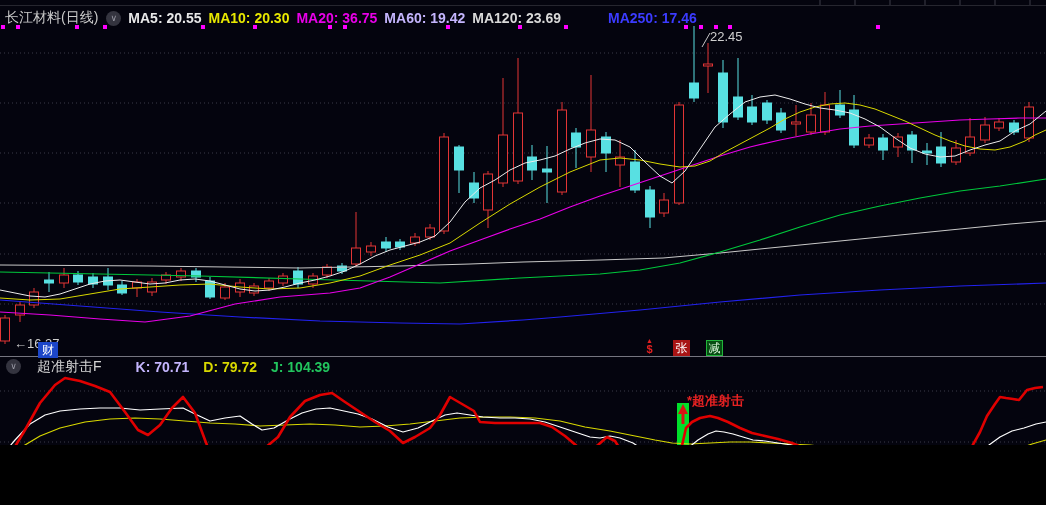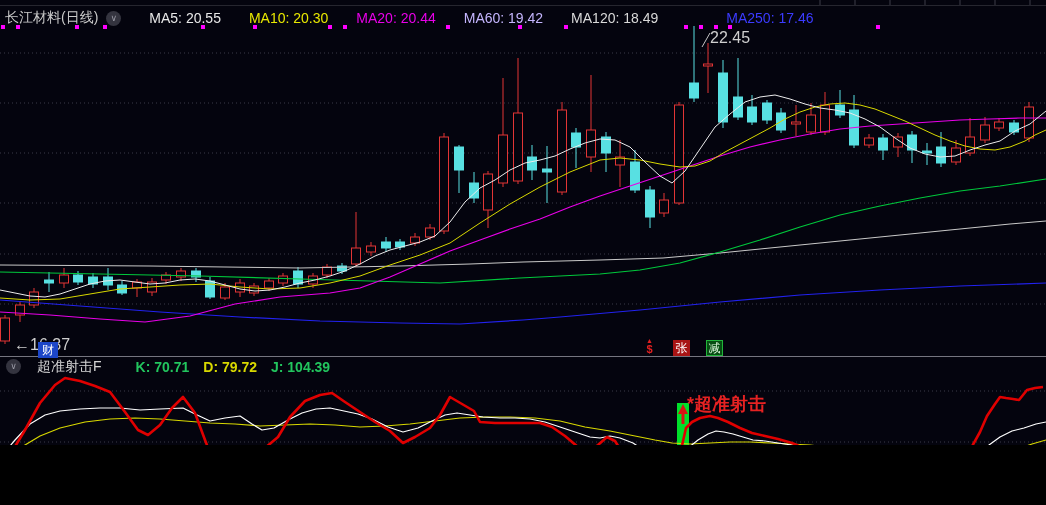--- a/index.html
+++ b/index.html
@@ -5,37 +5,37 @@
   html,body{margin:0;padding:0;background:#000;}
   #app{position:relative;width:1046px;height:445px;background:#04040e;overflow:hidden;
        font-family:"Liberation Sans",sans-serif;-webkit-font-smoothing:antialiased;}
   #chart-svg{position:absolute;left:0;top:0;}
   .hdr{position:absolute;left:0;top:6px;width:1046px;height:24px;display:flex;align-items:center;
        font-size:14px;white-space:nowrap;}
   .hdr .title{color:#c9c9c9;margin-left:5px;}
   .circle-ic{width:15px;height:15px;border-radius:50%;background:#34343f;color:#9a9aa5;
        display:inline-flex;align-items:center;justify-content:center;font-size:9px;line-height:1;
        margin-left:8px;}
-  .ma-item{margin-left:28px;font-weight:normal;}
+  .ma-item{margin-left:7px;font-weight:bold;}
   .subhdr{position:absolute;left:0;top:358px;width:1046px;height:17px;display:flex;align-items:center;
        font-size:14px;white-space:nowrap;}
   .subhdr .name{color:#d5d5d5;margin-left:16px;}
   .kdj{margin-left:14px;font-weight:bold;}
-  .anno{position:absolute;color:#cfcfcf;font-size:16px;}
+  .anno{position:absolute;color:#cfcfcf;font-size:13px;}
   .badge{position:absolute;width:17px;height:16px;font-size:12px;line-height:16px;text-align:center;
        color:#fff;}
   #zhang{left:673px;top:340px;background:#a81414;}
   #jian{left:706px;top:340px;background:#064d12;border:1px solid #21b53a;color:#d8f5d8;
         width:15px;height:14px;line-height:14px;}
   #dollar{position:absolute;left:646px;top:337px;color:#e02020;font-size:11px;font-weight:bold;
         text-align:center;line-height:8px;}
   #dollar .up{font-size:7px;display:block;}
   #cai{position:absolute;left:38px;top:342px;width:20px;height:16px;background:#1c46c8;color:#fff;
         font-size:12px;line-height:16px;text-align:center;}
-  #shoot-label{position:absolute;left:687px;top:392px;color:#e62222;font-size:18px;font-weight:bold;}
+  #shoot-label{position:absolute;left:687px;top:392px;color:#e62222;font-size:13px;font-weight:bold;}
 </style>
 </head>
 <body>
 
 <div id="app">
   <svg id="chart-svg" width="1046" height="505">
       <g>
         <line x1="0" y1="5.5" x2="1046" y2="5.5" stroke="#26262f" stroke-width="1"></line>
         <line x1="820" y1="0" x2="820" y2="5" stroke="#3c3c48" stroke-width="1"></line>
         <line x1="855" y1="0" x2="855" y2="5" stroke="#3c3c48" stroke-width="1"></line>
@@ -314,37 +314,37 @@
         <polyline points="0,458 15,440 30,424 45,415 60,411 80,409 100,408 120,408 140,410 160,409 183,408 195,414 210,421 225,418 240,416 252,424 262,430 274,428 288,420 302,413 316,409 330,408 344,411 358,414 372,419 388,427 403,432 418,428 432,421 445,415 457,413 470,415 483,417 500,418 515,418 530,419 545,422 560,427 575,432 590,437 600,438 610,436 620,438 633,443 645,451 658,459 668,463 678,458 688,448 698,440 708,434 716,431 724,432 733,434 743,437 753,440 765,441 778,443 792,445 806,447 820,450 835,453 848,458 860,466 870,472 878,477 890,473 903,471 916,470 929,471 941,469 953,465 965,459 977,453 989,445 1000,437 1012,431 1024,428 1036,424 1046,422" fill="none" stroke="#ffffff" stroke-width="1.2" stroke-linejoin="round"></polyline>
         <polyline points="0,467 10,455 25,430 40,403 55,385 65,378 80,381 95,386 110,392 125,412 138,430 148,435 160,425 172,408 183,397 195,413 205,440 215,466 228,455 240,447 252,457 265,448 278,437 290,417 305,401 320,395 332,393 345,402 360,412 375,422 390,431 403,443 415,437 430,428 440,415 450,397 462,404 474,411 480,422 495,423 510,423 525,423 540,423 552,427 565,436 578,447 588,453 598,445 607,437 615,441 622,452 632,462 645,480 655,490 665,496 671,497 676,480 681,450 686,428 692,422 700,418 710,416 718,418 728,422 740,428 752,433 765,436 778,439 792,443 806,449 820,452 835,458 847,465 858,482 868,493 876,499 884,490 893,483 905,482 918,481 930,484 940,487 950,478 960,464 970,450 980,432 987,416 995,404 1000,397 1006,398 1013,399 1019,400 1027,390 1035,388 1043,387" fill="none" stroke="#e00000" stroke-width="2.6" stroke-linejoin="round"></polyline>
       </g>
     </svg>
 
   <div class="hdr">
     <span class="title">长江材料(日线)</span>
     <span class="circle-ic">∨</span>
     <span class="ma-item" style="color: rgb(232, 232, 232);">MA5: 20.55</span>
     <span class="ma-item" style="color: rgb(232, 232, 0);">MA10: 20.30</span>
-    <span class="ma-item" style="color: rgb(232, 0, 232);">MA20: 20.44</span>
+    <span class="ma-item" style="color: rgb(232, 0, 232);">MA20: 36.75</span>
     <span class="ma-item" style="color: #c4b5fd;">MA60: 19.42</span>
-    <span class="ma-item" style="color: rgb(217, 217, 217);">MA120: 18.49</span>
+    <span class="ma-item" style="color: rgb(217, 217, 217);">MA120: 23.69</span>
     <span class="ma-item" style="color: rgb(59, 59, 255); padding-left: 40px;">MA250: 17.46</span>
   </div>
 
   <div class="anno" id="hi-anno" style="left: 710px; top: 29px;">22.45</div>
   <div class="anno" id="lo-anno" style="left: 14px; top: 336px;">←16.37</div>
 
   <div id="cai">财</div>
 
   <div id="dollar"><span class="up">▲</span><span>$</span></div>
   <div class="badge" id="zhang">张</div>
   <div class="badge" id="jian">减</div>
 
   <div class="subhdr">
     <span class="circle-ic" style="margin-left:6px">∨</span>
     <span class="name">超准射击F</span>
-    <span class="kdj" style="color: #22c55e; padding-left: 20px;">K: 70.71</span>
+    <span class="kdj" style="color: #c4b5fd; padding-left: 20px;">K: 70.71</span>
     <span class="kdj" style="color: rgb(216, 216, 0);">D: 79.72</span>
     <span class="kdj" style="color: #22c55e;">J: 104.39</span>
   </div>
 
   <div id="shoot-label">*超准射击</div>
 </div>
 
 </body></html>

